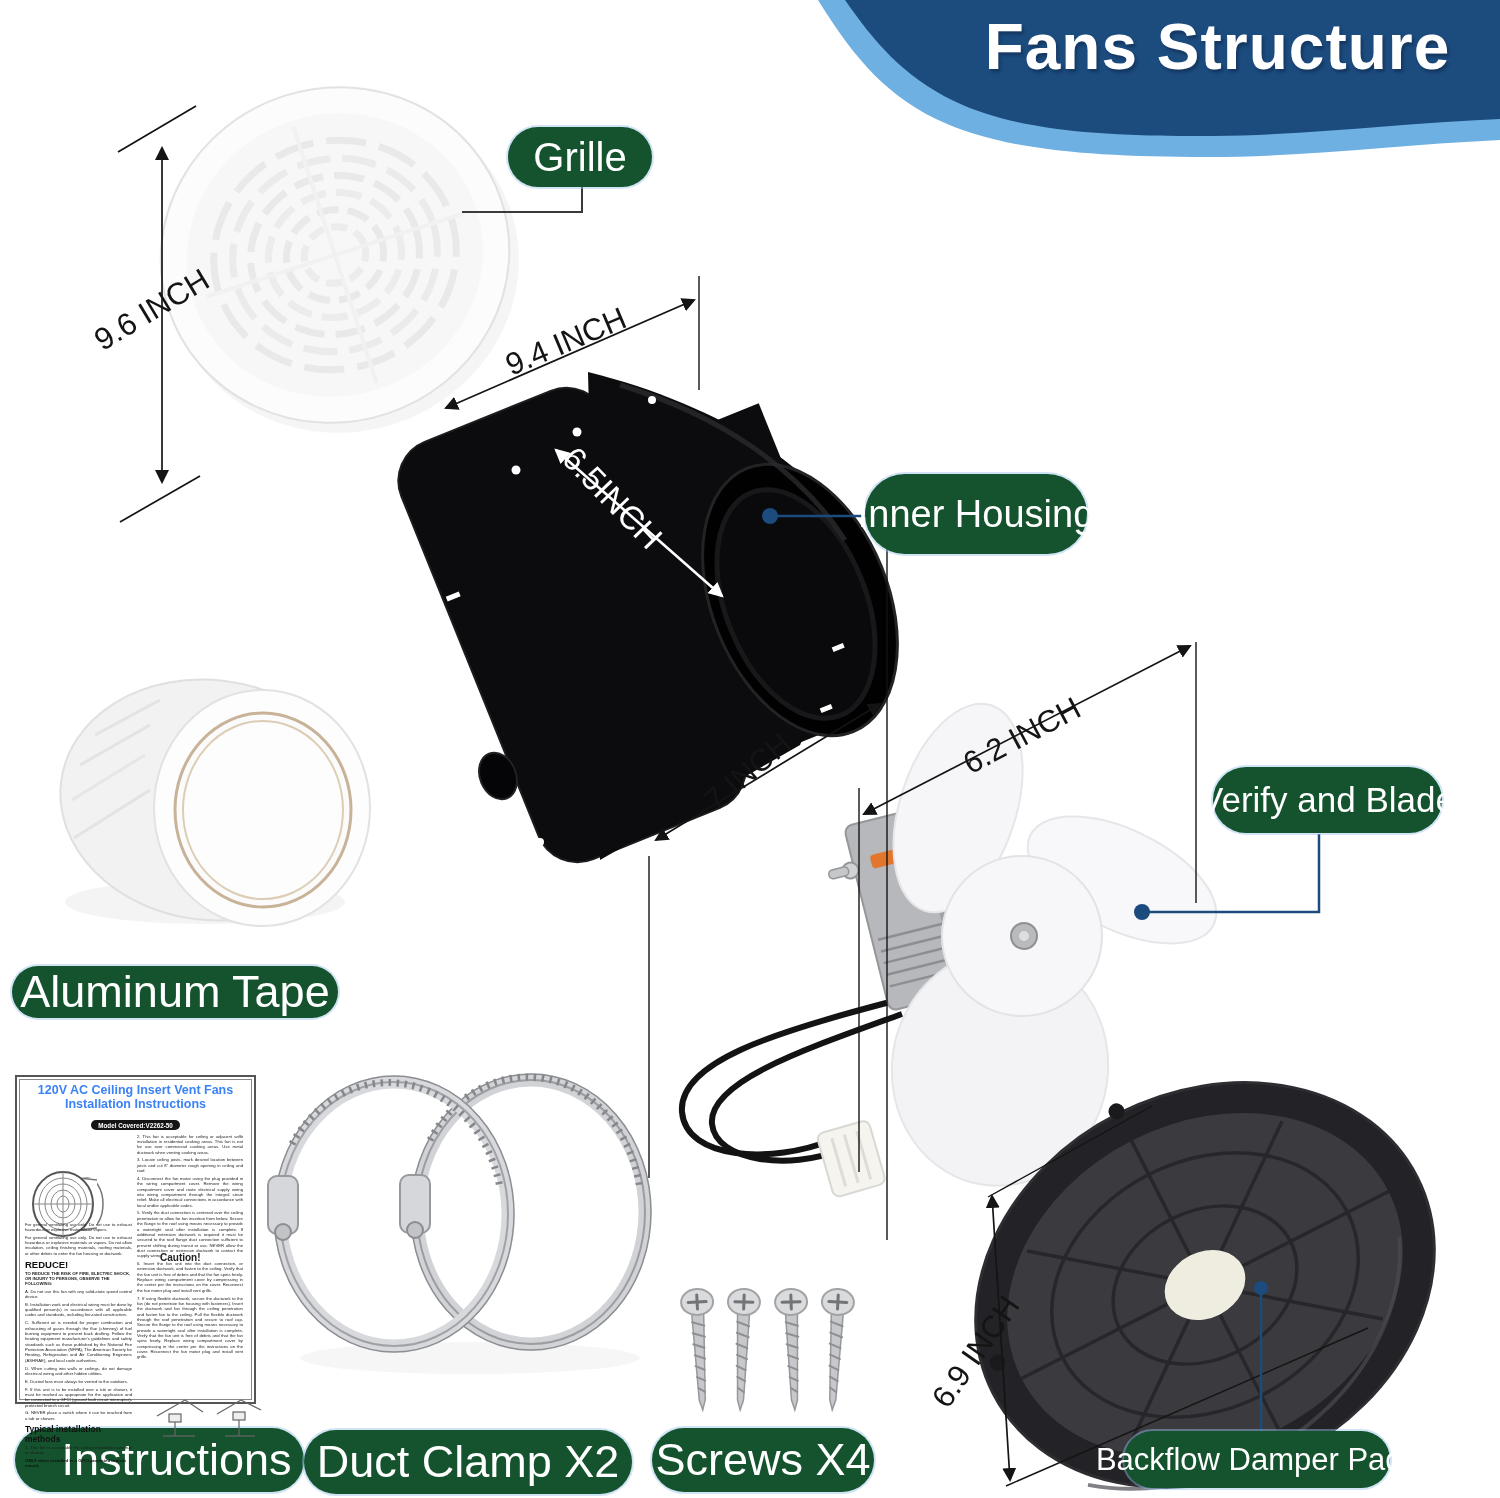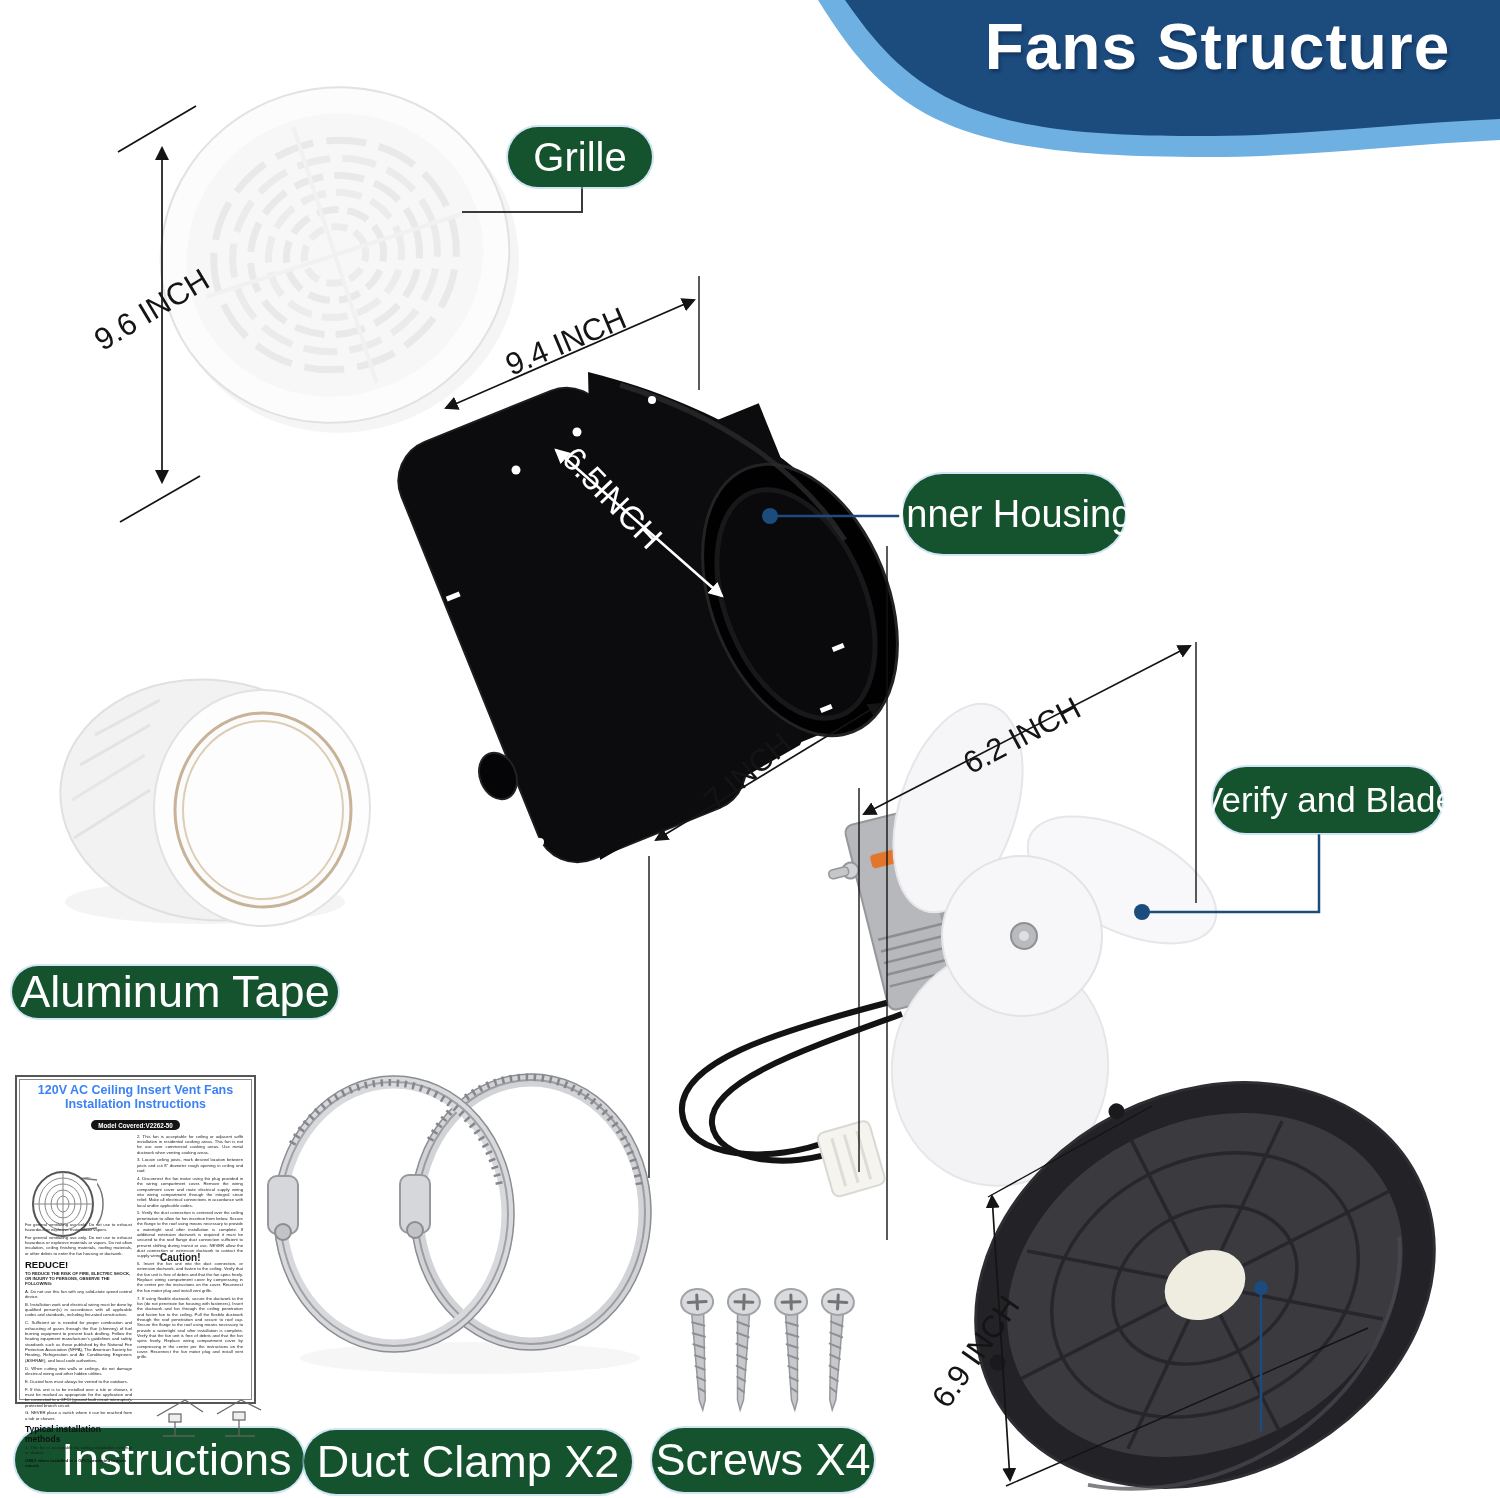--- a/index.html
+++ b/index.html
@@ -263,26 +263,27 @@
     <polyline points="1142,912 1319,912 1319,834" fill="none" stroke="#1c4b7e" stroke-width="2.5"></polyline>
     <circle cx="1142" cy="912" r="8" fill="#1c4b7e"></circle>
     <line x1="1261" y1="1288" x2="1261" y2="1432" stroke="#1c4b7e" stroke-width="2.5"></line>
     <circle cx="1261" cy="1288" r="7" fill="#1c4b7e"></circle>
   </g>
 </svg>
 
 <div class="banner-title">Fans Structure</div>
 
 <div class="pill" style="left:508px;top:127px;width:144px;height:60px;font-size:40px;">Grille</div>
-<div class="pill" style="left:903px;top:474px;width:222px;height:80px;font-size:38px;border-radius:40px;">Inner Housing</div>
+<div class="pill" style="left:865px;top:474px;width:222px;height:80px;font-size:38px;border-radius:40px;">Inner Housing</div>
 <div class="pill" style="left:1213px;top:767px;width:229px;height:66px;font-size:35px;">Verify and Blade</div>
 <div class="pill" style="left:12px;top:966px;width:326px;height:52px;font-size:45px;">Aluminum Tape</div>
 <div class="pill" style="left:15px;top:1428px;width:255px;height:64px;font-size:45px;padding-left:34px;">Instructions</div>
 <div class="pill" style="left:304px;top:1430px;width:328px;height:64px;font-size:45px;">Duct Clamp X2</div>
 <div class="pill" style="left:652px;top:1428px;width:222px;height:64px;font-size:45px;">Screws X4</div>
+<div class="pill" style="left:1124px;top:1431px;width:266px;height:57px;font-size:31px;border-radius:29px;">Backflow Damper Pads</div>
 
 <div class="dim" style="left:152px;top:310px;transform:translate(-50%,-50%) rotate(-31deg);">9.6 INCH</div>
 <div class="dim" style="left:566px;top:342px;transform:translate(-50%,-50%) rotate(-23deg);">9.4 INCH</div>
 <div class="dim dim-white" style="left:612px;top:498px;font-size:33px;transform:translate(-50%,-50%) rotate(46deg);">6.5INCH</div>
 <div class="dim" style="left:748px;top:772px;transform:translate(-50%,-50%) rotate(-40deg);">7 INCH</div>
 <div class="dim" style="left:1022px;top:736px;transform:translate(-50%,-50%) rotate(-28deg);">6.2 INCH</div>
 <div class="dim" style="left:976px;top:1352px;transform:translate(-50%,-50%) rotate(-55deg);">6.9 INCH</div>
 
 <div class="sheet">
   <div class="sheet-inner">

